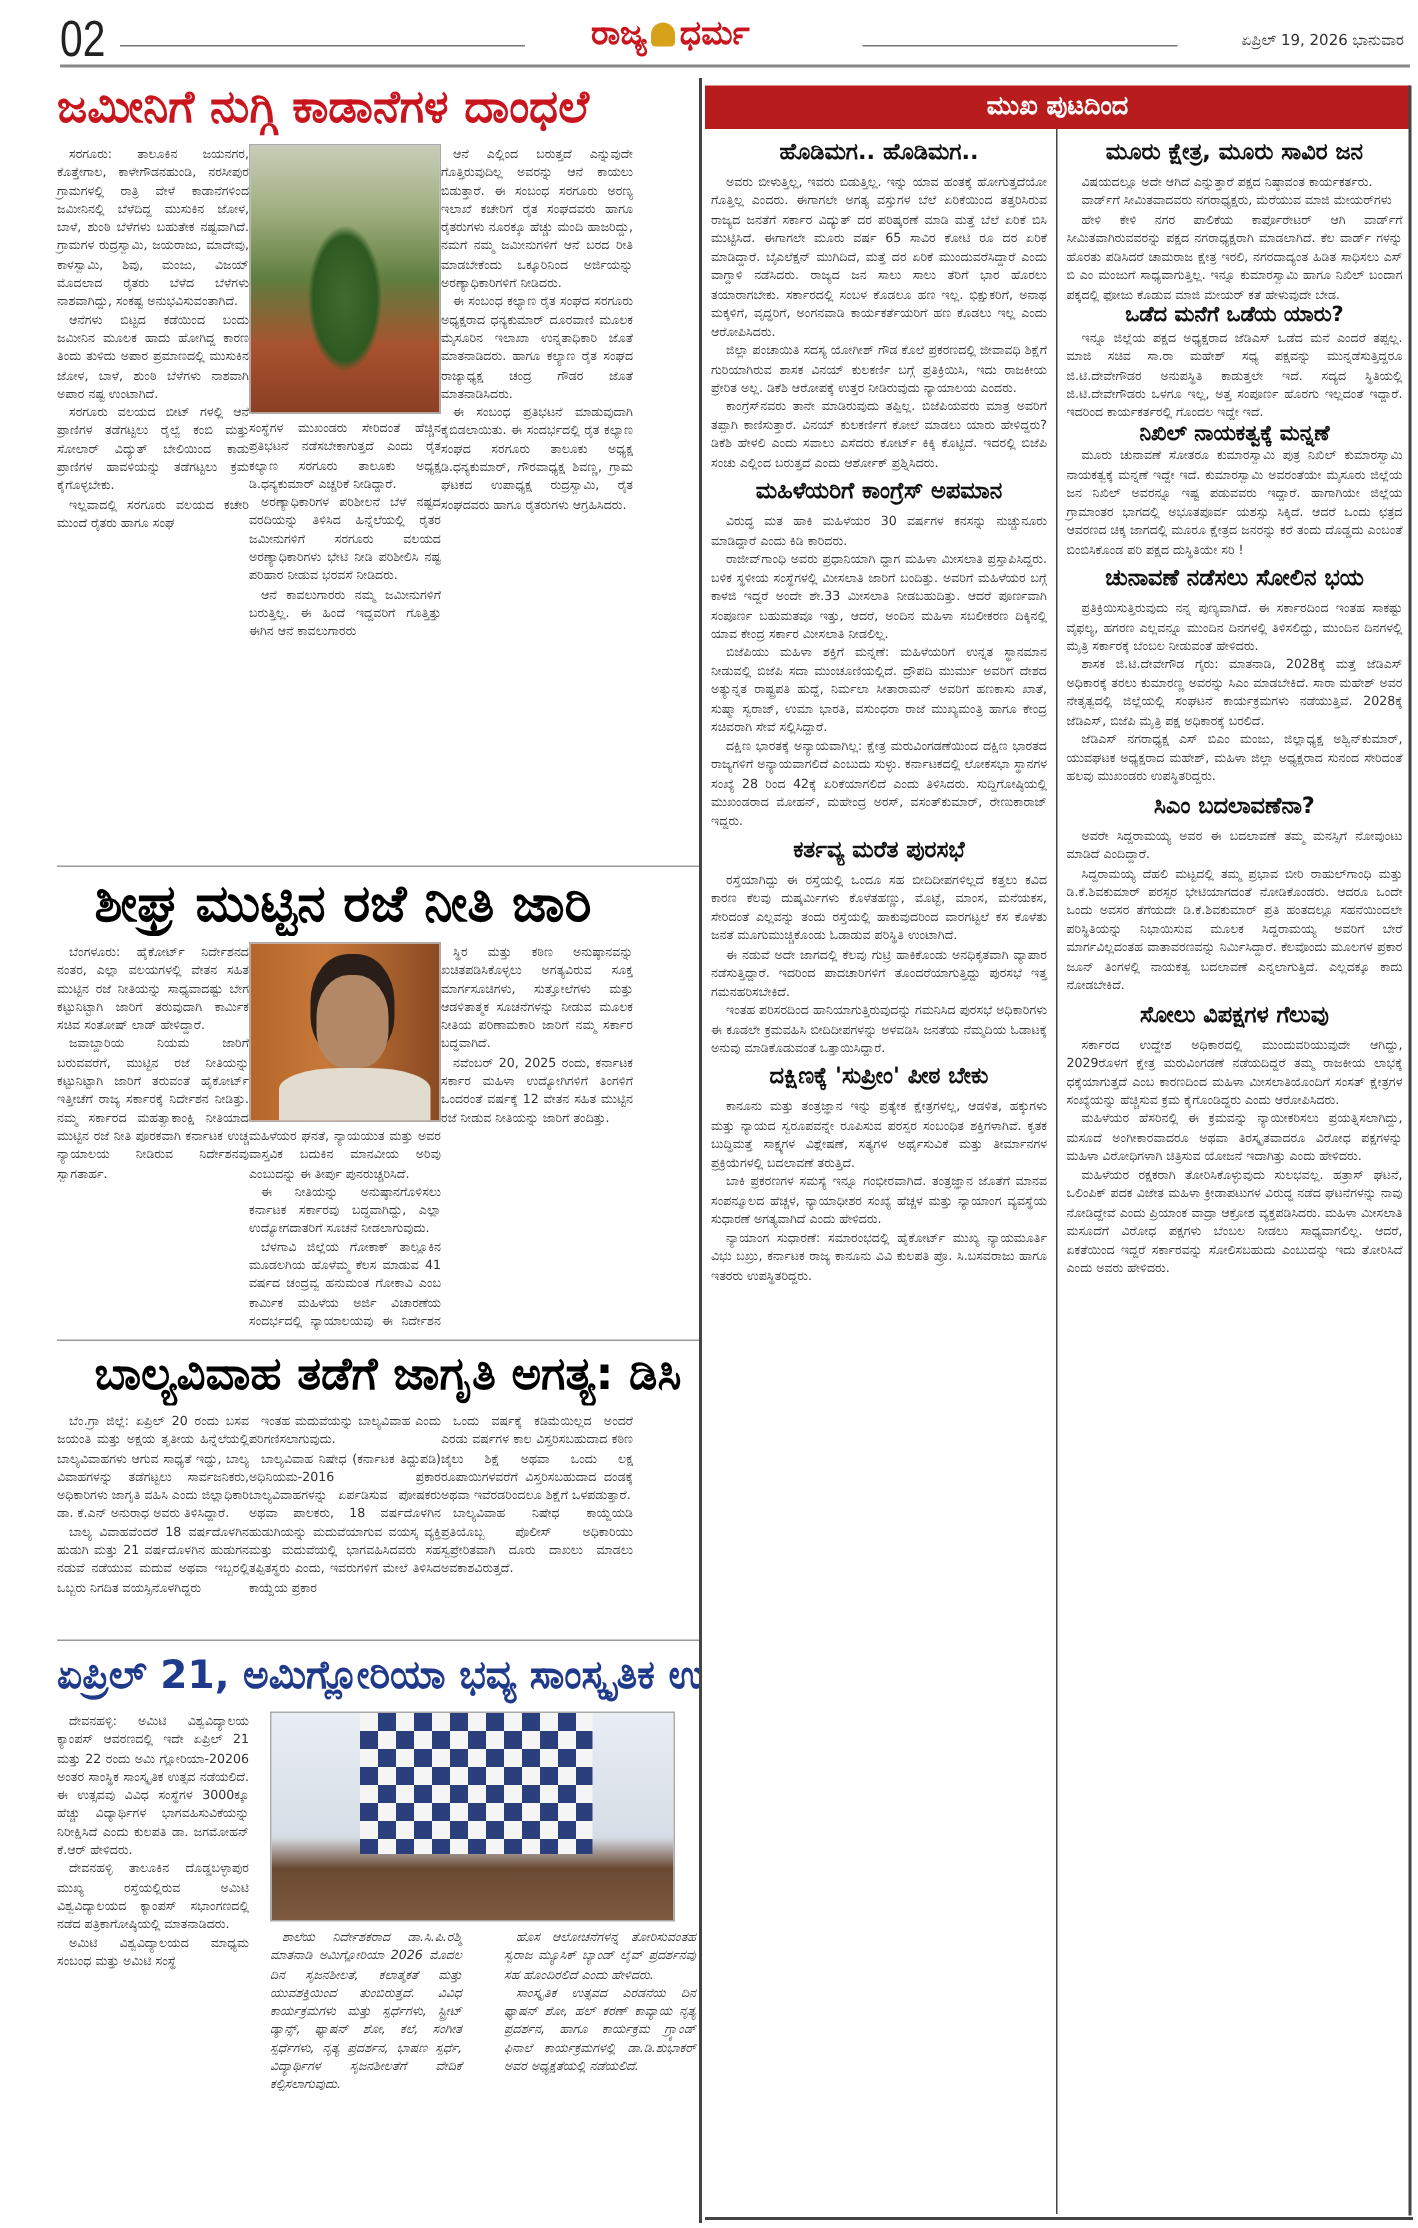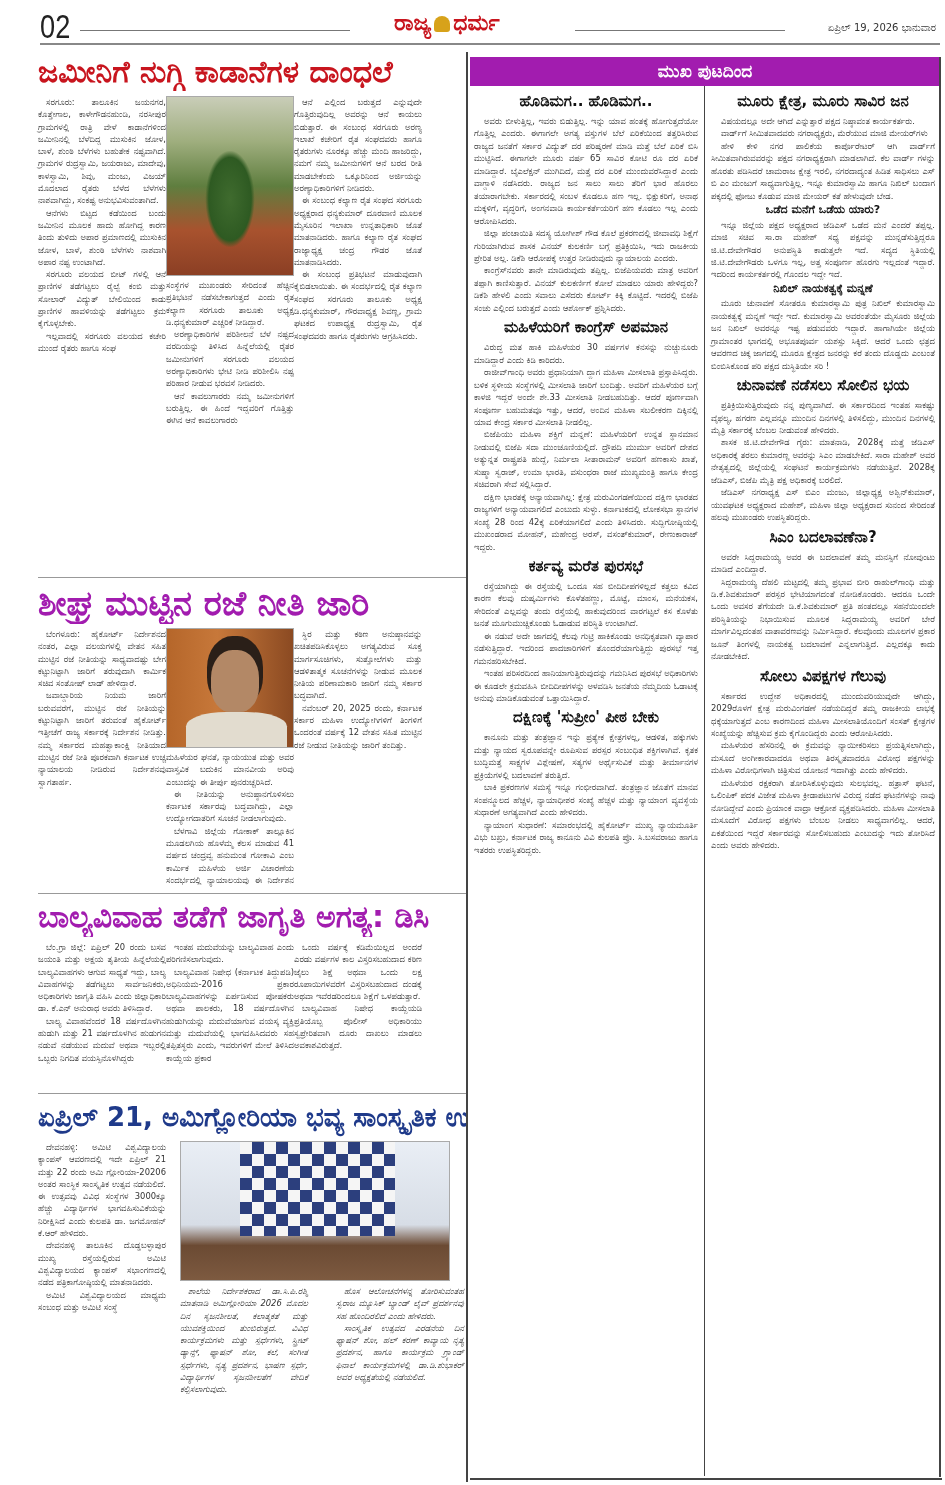--- a/index.html
+++ b/index.html
@@ -8,43 +8,43 @@
   .page-num { position: absolute; left: 20px; top: 0; font-family: "Liberation Sans Narrow","Liberation Sans", sans-serif; font-size: 34px; line-height: 36px; color: #222; transform: scaleX(0.8); transform-origin: left; }
   .mh-line { position: absolute; top: 22px; height: 1px; background: #777; }
   .brand { position: absolute; left: 374px; top: 2px; font-size: 22px; font-weight: bold; color: #c8151e; }
   .brand .emblem { display: inline-block; width: 16px; height: 16px; background: #d7a21a; border-radius: 50% 50% 3px 3px; vertical-align: middle; margin: 0 3px; }
   .dateline { position: absolute; right: 4px; top: 14px; font-size: 10px; color: #333; }
   .mh-rule { position: absolute; left: 40px; top: 43px; width: 900px; height: 2px; background: #888; }
   .col-right { position: absolute; left: 470px; top: 57px; width: 470px; height: 1425px; }
   .vrule { position: absolute; left: 466px; top: 52px; width: 2px; height: 1430px; background: #444; }
 
   .headline { font-weight: bold; color: #c8151e; font-size: 30px; line-height: 40px; white-space: nowrap; overflow: hidden; }
-  .headline.black { color: #a21caf; }
+  .headline.black { color: #000000; margin-left: 25px; }
   .story { position: absolute; left: 38px; width: 428px; }
   .hr { position: absolute; left: 38px; width: 428px; height: 1px; background: #999; }
 
   .cols3 { display: grid; grid-template-columns: 128px 128px 128px; margin-top: 4px; }
   .txt { font-size: 8.4px; line-height: 12.3px; text-align: justify; color: #333; }
   .txt p { text-indent: 8px; }
 
   .photo { background: #7a6a4a; border: 1px solid #aaa; position: relative; overflow: hidden; }
   .photo-banana { height: 180px; background: linear-gradient(180deg,#c9cdb8 0%,#9fae7e 25%,#5f7e3f 50%,#a8522e 75%,#8b3f24 100%); }
   .photo-banana::after { content:""; position:absolute; left:30%; top:30%; width:40%; height:55%; background: radial-gradient(ellipse at center,#3f6b2e 0%,#2e5a22 60%,transparent 70%); }
   .photo-minister { height: 120px; background: linear-gradient(90deg,#b5662a 0%,#c7783a 40%,#8b4a22 100%); }
   .photo-minister .face { position:absolute; left:35%; top:18%; width:38%; height:52%; background:#b38866; border-radius:45% 45% 40% 40%; box-shadow: 0 -10px 0 4px #2a1f18; }
   .photo-minister .shirt { position:absolute; left:15%; bottom:0; width:80%; height:30%; background:#e2dccf; border-radius: 40% 40% 0 0; }
   .photo-meeting { height: 140px; background: linear-gradient(180deg,#e9eef5 0%,#d7dde6 60%,#6b4a33 75%,#7d5a40 100%); }
   .photo-meeting .board { position:absolute; left:22%; top:0; width:58%; height:68%; background-image: repeating-conic-gradient(#2c3f7d 0 25%, #f5f5f5 0 50%); background-size: 24px 24px; }
 
-  .section-bar { height: 29px; background: #a21caf; color: #fff; text-align: center; font-weight: bold; font-size: 17px; line-height: 29px; }
+  .section-bar { height: 29px; background: #b91c1c; color: #fff; text-align: center; font-weight: bold; font-size: 17px; line-height: 29px; }
   .rcols { display: grid; grid-template-columns: 232px 1px 232px; column-gap: 2px; }
   .rcol { padding: 2px 4px; }
   .rdiv { background: #444; }
   .subhead { font-weight: bold; font-size: 15px; text-align: center; line-height: 22px; color: #111; margin: 2px 0 3px; white-space: nowrap; overflow: hidden; }
-  .minihead { font-weight: bold; font-size: 11px; text-align: center; color: #111; margin: 2px 0; }
+  .minihead { font-weight: bold; font-size: 14px; text-align: center; color: #111; margin: 2px 0; }
   .rtxt { font-size: 8.4px; line-height: 12.45px; text-align: justify; color: #333; }
   .rtxt p { text-indent: 10px; }
   .box-border { position:absolute; right:4px; top:57px; width:2px; height:1420px; background:#444; }
   .box-bottom { position:absolute; left:470px; top:1478px; width:472px; height:2px; background:#444; }
 </style>
 </head>
 <body>
 
 <div class="masthead">
   <div class="page-num">02</div>

